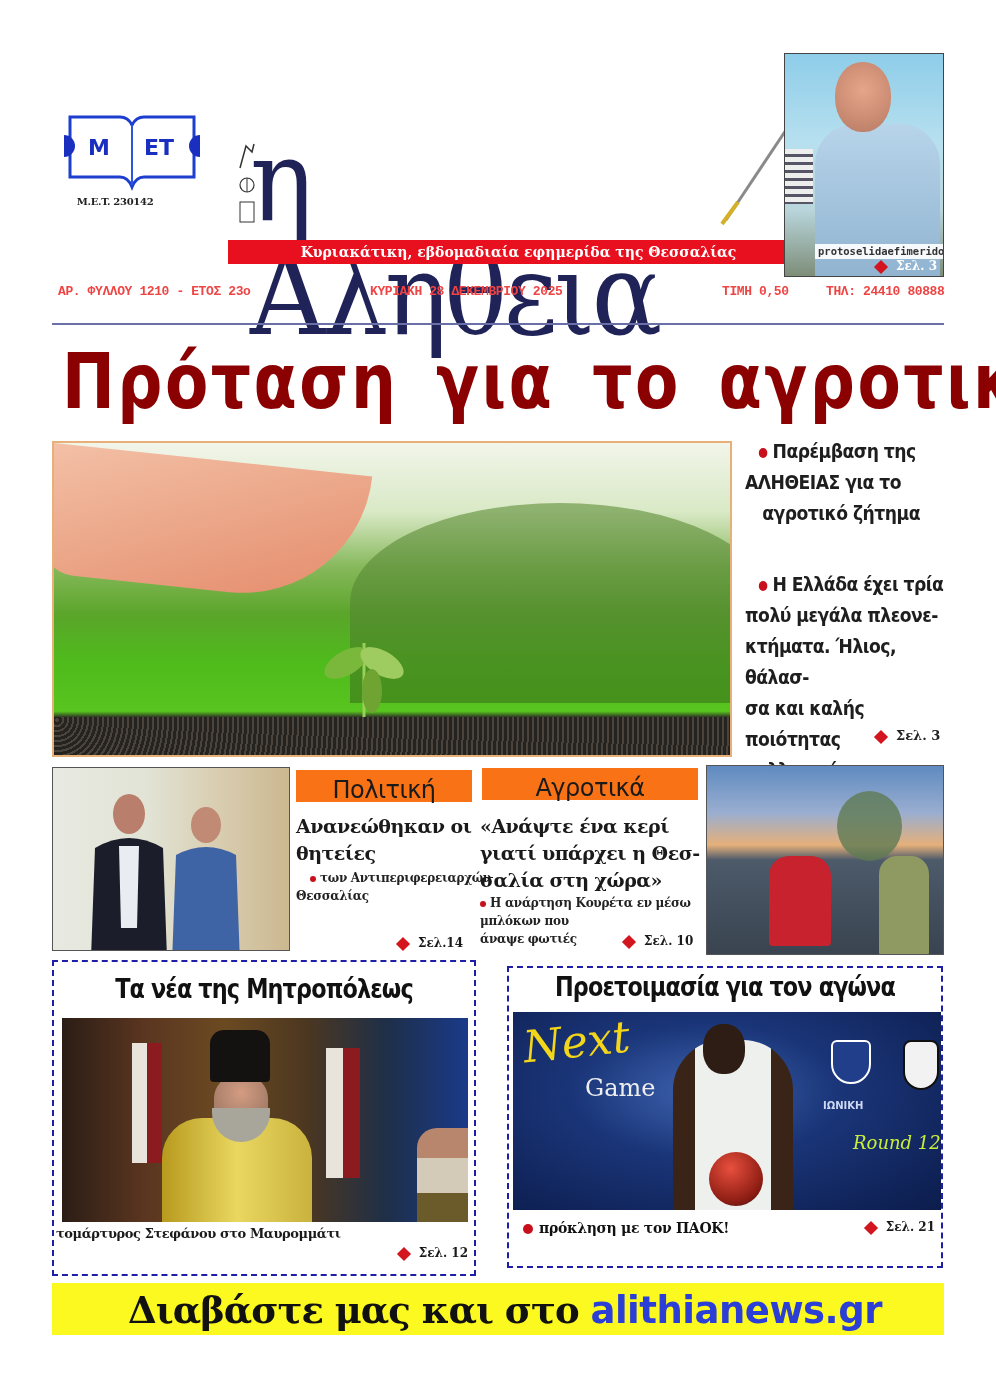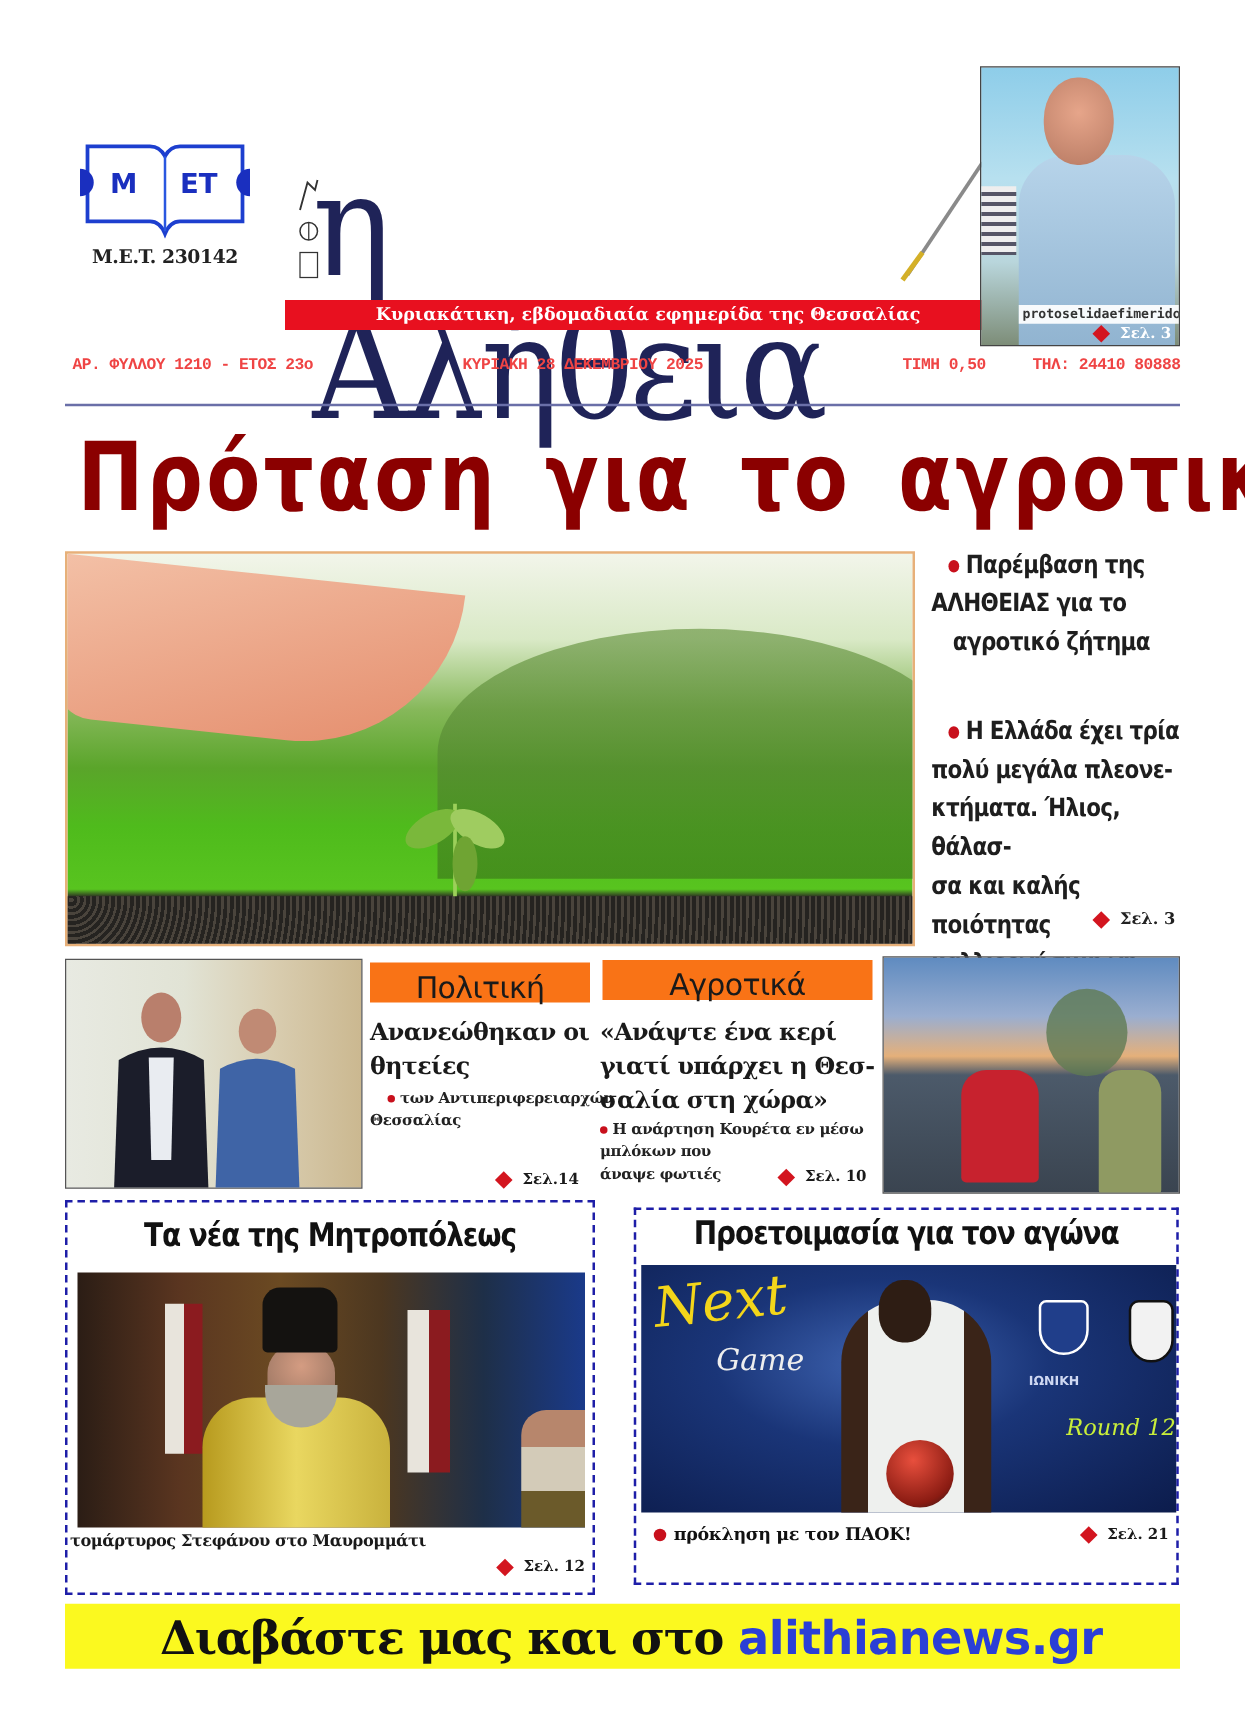--- a/index.html
+++ b/index.html
@@ -1,21 +1,21 @@
 <!DOCTYPE html>
 <html><head>
 <meta charset="utf-8">
 <style>
   * { box-sizing: border-box; margin: 0; padding: 0; }
   body { width: 996px; height: 1386px; background: #ffffff; position: relative; overflow: hidden; font-family: "DejaVu Serif", serif; color: #1a1a1a; }
   .abs { position: absolute; }
 
   
   .met-logo { left: 62px; top: 113px; width: 140px; height: 78px; }
-  .met-caption { left: 62px; top: 196px; width: 140px; text-align: center; font-family: "DejaVu Serif", serif; font-weight: bold; font-size: 15px; color: #222; letter-spacing: -0.3px; }
+  .met-caption { left: 45px; top: 196px; width: 140px; text-align: center; font-family: "DejaVu Serif", serif; font-weight: bold; font-size: 10px; color: #222; letter-spacing: -0.3px; }
 
   
   .masthead { left: 228px; top: 70px; width: 550px; height: 195px; }
   .masthead-title { position: absolute; left: 22px; top: 54px; font-family: "DejaVu Serif", serif; font-size: 114px; line-height: 1; color: #1f2358; letter-spacing: -4px; transform: scaleX(0.92); transform-origin: left; font-weight: normal; }
   .masthead-side { position: absolute; left: 8px; top: 70px; width: 22px; height: 100px; display: flex; flex-direction: column; gap: 6px; align-items: center; }
   .masthead-pen { position: absolute; left: 480px; top: 58px; width: 80px; height: 100px; }
   .masthead-banner { position: absolute; left: 0; top: 170px; width: 581px; height: 24px; background: #e8101f; color: #fff; font-family: "DejaVu Serif", serif; font-size: 14px; font-weight: bold; line-height: 24px; text-align: center; }
 
   
   .top-photo { left: 784px; top: 53px; width: 160px; height: 224px; border: 1px solid #444; overflow: hidden;
@@ -90,21 +90,21 @@
   .photo-metro .banner1 { position: absolute; left: 70px; top: 25px; width: 30px; height: 120px; background: linear-gradient(90deg,#e8e4dc 50%,#8b1b1f 50%); }
   .photo-metro .banner2 { position: absolute; left: 264px; top: 30px; width: 34px; height: 130px; background: linear-gradient(90deg,#e8e4dc 50%,#8b1b1f 50%); }
   .photo-metro .old { position: absolute; left: 355px; top: 110px; width: 56px; height: 100px; border-radius: 20px 0 0 0; background: linear-gradient(180deg,#b7866c 0 30%,#d3cbb8 30% 65%,#6b5a2a 65%); }
 
   .metro-caption { position: absolute; left: 2px; top: 262px; width: 416px; font-family: "DejaVu Serif", serif; font-weight: bold; font-size: 13px; line-height: 20px; color: #1a1a1a; letter-spacing: -0.4px; }
   .metro-ref { position: absolute; right: 6px; top: 284px; font-family: "DejaVu Serif", serif; font-weight: bold; font-size: 12px; }
 
   .photo-sport { position: absolute; left: 4px; top: 44px; width: 428px; height: 198px; overflow: hidden;
      background: radial-gradient(ellipse at 45% 40%, #3e63b0 0%, #1a3578 40%, #0c1c4c 100%); }
   .photo-sport .next { position: absolute; left: 10px; top: 4px; font-family: "DejaVu Serif", serif; font-style: italic; font-size: 44px; color: #f3d61a; transform: rotate(-6deg); }
-  .photo-sport .game { position: absolute; left: 60px; top: 62px; font-family: "DejaVu Serif", serif; font-style: italic; font-size: 24px; color: #eee; }
+  .photo-sport .game { position: absolute; left: 72px; top: 62px; font-family: "DejaVu Serif", serif; font-size: 24px; color: #eee; }
   .photo-sport .player { position: absolute; left: 160px; top: 28px; width: 120px; height: 175px; border-radius: 50px 50px 0 0; background: linear-gradient(90deg,#3a2418 0 18%,#eef0ee 18% 82%,#3a2418 82%); }
   .photo-sport .phead { position: absolute; left: 190px; top: 12px; width: 42px; height: 50px; border-radius: 45%; background: #2e1d14; }
   .photo-sport .ball { position: absolute; left: 196px; top: 140px; width: 54px; height: 54px; border-radius: 50%; background: radial-gradient(circle at 40% 30%,#e84f3d,#8a1b12 70%,#1a1a1a); }
   .photo-sport .logo1 { position: absolute; left: 318px; top: 28px; width: 40px; height: 44px; border: 2px solid #fff; border-radius: 6px 6px 20px 20px; background: #203e8a; }
   .photo-sport .logo2 { position: absolute; left: 390px; top: 28px; width: 36px; height: 50px; border-radius: 8px 8px 18px 18px; background: #f2f2f2; border: 2px solid #111; }
   .photo-sport .round { position: absolute; left: 340px; top: 120px; font-family: "DejaVu Serif", serif; font-style: italic; font-size: 18px; color: #c9ee3a; text-align: right; }
   .photo-sport .kaz { position: absolute; left: 310px; top: 88px; font-family: "DejaVu Sans", sans-serif; font-size: 10px; font-weight: bold; color: #cfd8f2; }
   .sport-caption { position: absolute; left: 14px; top: 252px; font-family: "DejaVu Serif", serif; font-weight: bold; font-size: 14px; color: #111; letter-spacing: -0.3px; }
   .sport-ref { position: absolute; right: 6px; top: 252px; font-family: "DejaVu Serif", serif; font-weight: bold; font-size: 12px; }
 

